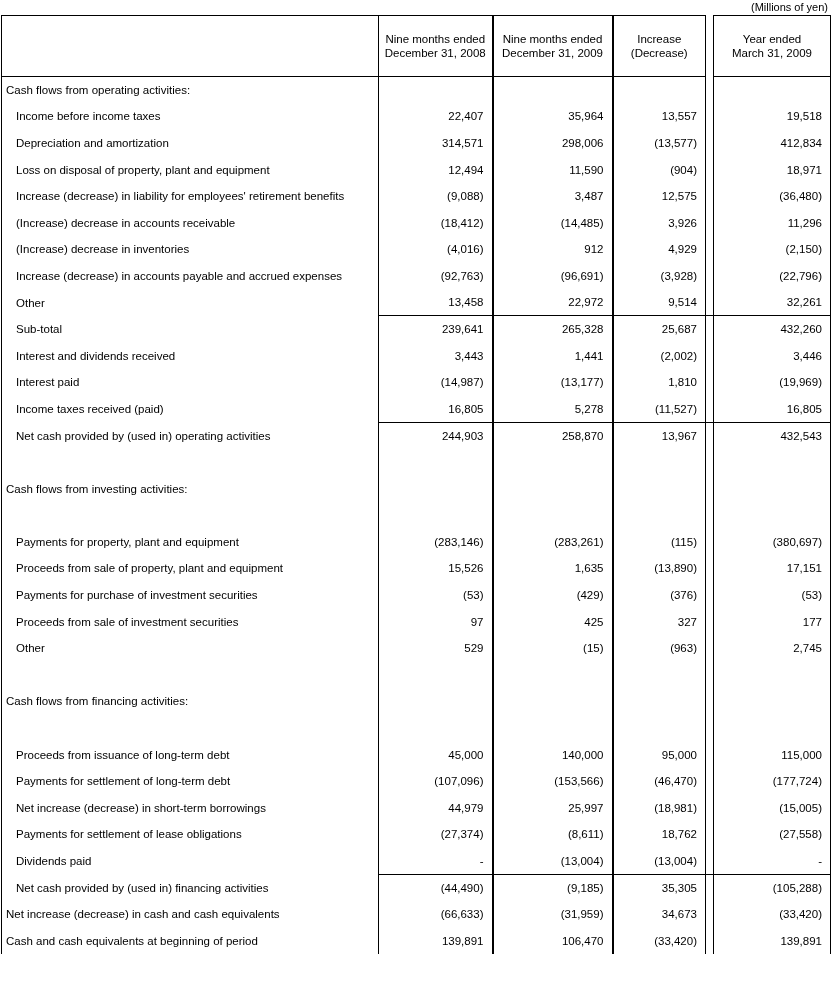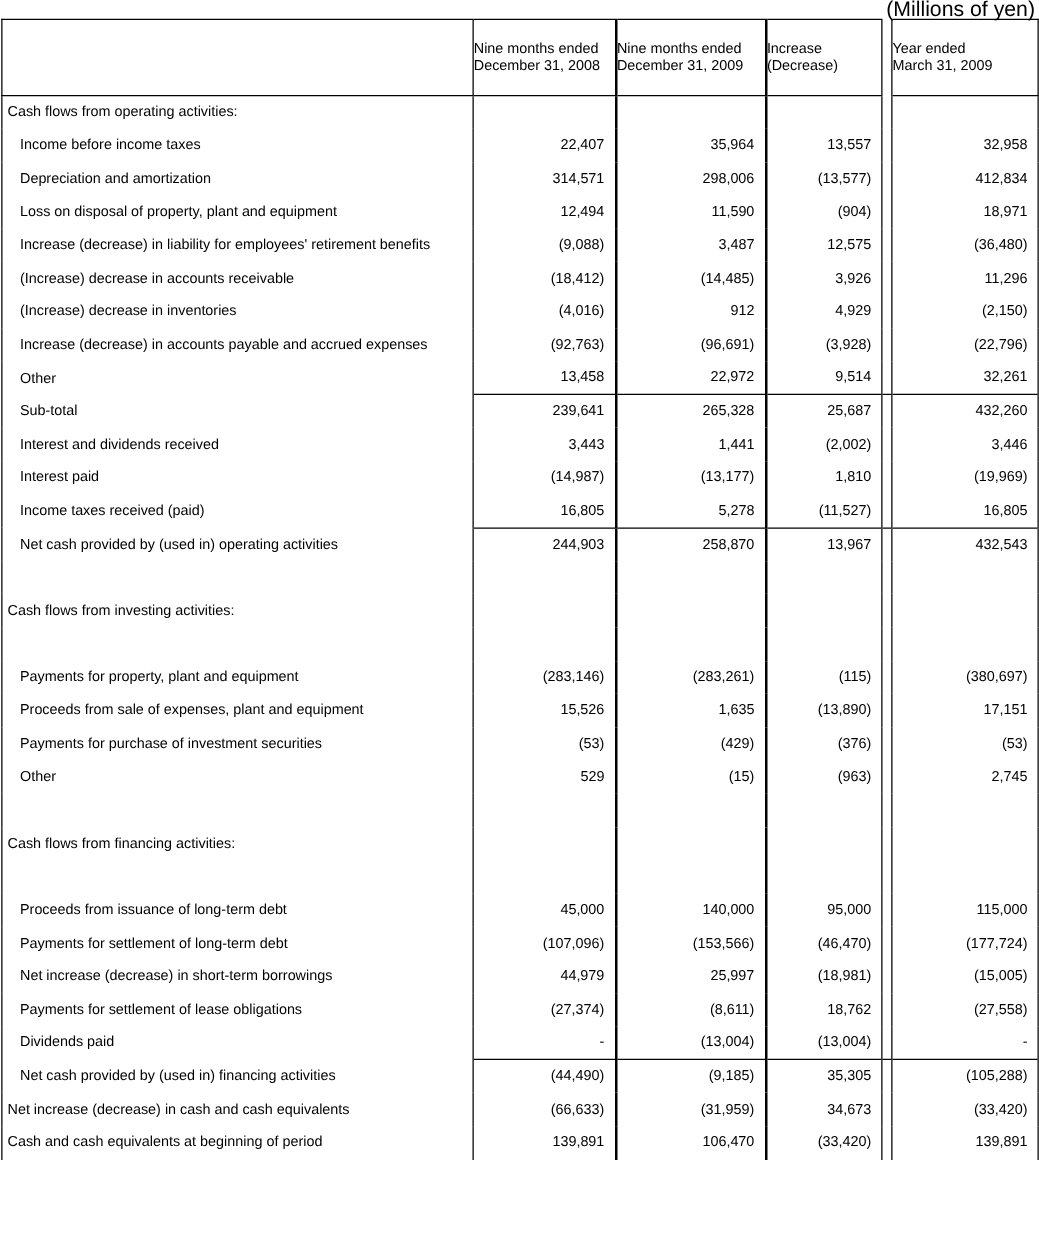--- a/index.html
+++ b/index.html
@@ -17,21 +17,21 @@
   .page {
     position: relative;
     width: 831px;
     height: 1000px;
     box-sizing: border-box;
   }
   .units-label {
     position: absolute;
     top: 1px;
     right: 3px;
-    font-size: 17px;
+    font-size: 11px;
     line-height: 13px;
     white-space: nowrap;
   }
   table.cf {
     position: absolute;
     top: 15px;
     left: 1px;
     width: 829px;
     border-collapse: collapse;
     table-layout: fixed;
@@ -52,21 +52,21 @@
   col.c-gap   { width: 8px;  }
   col.c-v4    { width: 117px; }
 
   
   .outer-left   { border-left: 1.4px solid #000; }
   .outer-right  { border-right: 1.4px solid #000; }
 
   
   tr.head td {
     height: 61px;
-    text-align: left;
+    text-align: center;
     line-height: 14px;
     border-top: 1.4px solid #000;
     border-bottom: 1.4px solid #000;
   }
   tr.head td.label-cell { border-bottom: 1.4px solid #000; }
 
   
   .sep-thin  { border-left: 1.4px solid #000; }
   .sep-thick { border-left: 2.6px solid #000; }
   .sep-thick-r { border-right: 2.6px solid #000; }
@@ -146,21 +146,21 @@
           <td class="num"></td>
           <td class="gapcell"></td>
           <td class="num outer-right"></td>
         </tr>
         <tr class="row">
           <td class="label-cell outer-left ind1">Income before income taxes</td>
           <td class="num sep-thin">22,407</td>
           <td class="num sep-thick sep-thick-r">35,964</td>
           <td class="num">13,557</td>
           <td class="gapcell"></td>
-          <td class="num outer-right">32,958</td>
+          <td class="num outer-right">19,518</td>
         </tr>
         <tr class="row">
           <td class="label-cell outer-left ind1">Depreciation and amortization</td>
           <td class="num sep-thin">314,571</td>
           <td class="num sep-thick sep-thick-r">298,006</td>
           <td class="num">(13,577)</td>
           <td class="gapcell"></td>
           <td class="num outer-right">412,834</td>
         </tr>
         <tr class="row">
@@ -277,34 +277,42 @@
         </tr>
         <tr class="row">
           <td class="label-cell outer-left ind1">Payments for property, plant and equipment</td>
           <td class="num sep-thin">(283,146)</td>
           <td class="num sep-thick sep-thick-r">(283,261)</td>
           <td class="num">(115)</td>
           <td class="gapcell"></td>
           <td class="num outer-right">(380,697)</td>
         </tr>
         <tr class="row">
-          <td class="label-cell outer-left ind1">Proceeds from sale of expenses, plant and equipment</td>
+          <td class="label-cell outer-left ind1">Proceeds from sale of property, plant and equipment</td>
           <td class="num sep-thin">15,526</td>
           <td class="num sep-thick sep-thick-r">1,635</td>
           <td class="num">(13,890)</td>
           <td class="gapcell"></td>
           <td class="num outer-right">17,151</td>
         </tr>
         <tr class="row">
           <td class="label-cell outer-left ind1">Payments for purchase of investment securities</td>
           <td class="num sep-thin">(53)</td>
           <td class="num sep-thick sep-thick-r">(429)</td>
           <td class="num">(376)</td>
           <td class="gapcell"></td>
           <td class="num outer-right">(53)</td>
+        </tr>
+        <tr class="row">
+          <td class="label-cell outer-left ind1">Proceeds from sale of investment securities</td>
+          <td class="num sep-thin">97</td>
+          <td class="num sep-thick sep-thick-r">425</td>
+          <td class="num">327</td>
+          <td class="gapcell"></td>
+          <td class="num outer-right">177</td>
         </tr>
         <tr class="row">
           <td class="label-cell outer-left ind1">Other</td>
           <td class="num sep-thin">529</td>
           <td class="num sep-thick sep-thick-r">(15)</td>
           <td class="num">(963)</td>
           <td class="gapcell"></td>
           <td class="num outer-right">2,745</td>
         </tr>
         <tr class="row blank-row">

